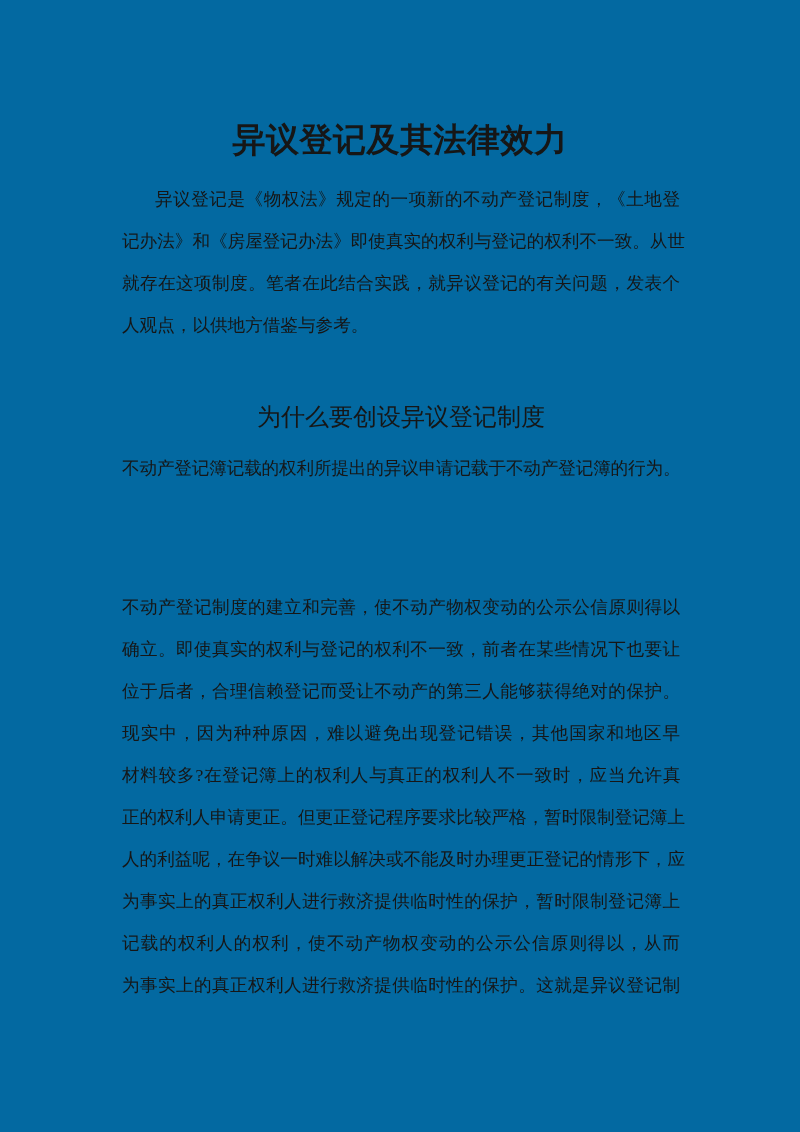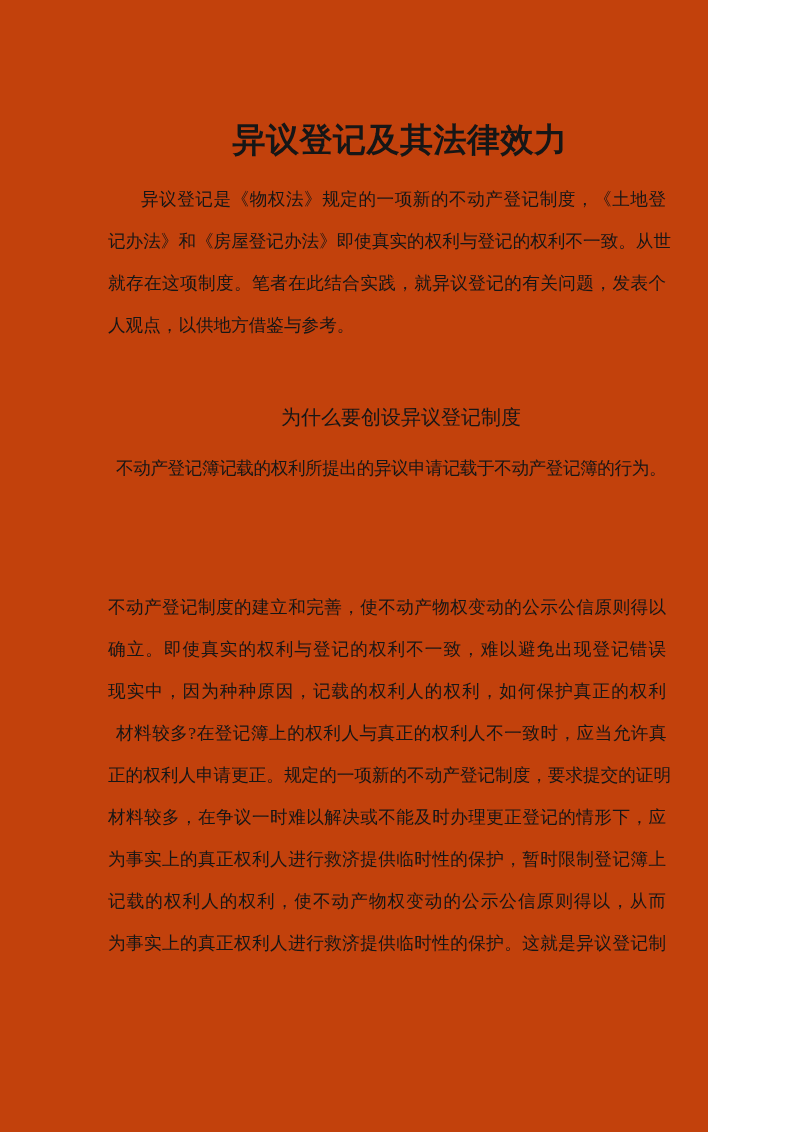--- a/index.html
+++ b/index.html
@@ -2,68 +2,67 @@
 <html><head>
 <meta charset="utf-8">
 <style>
   html, body {
     margin: 0;
     padding: 0;
     background: #ffffff;
   }
   .page {
     position: relative;
-    width: 708px;
+    width: 800px;
     height: 1132px;
-    background: #c2410c;
+    background: #0369a1;
     overflow: hidden;
     font-family: "Liberation Serif", "DejaVu Serif", serif;
     color: #161616;
   }
   .doc-title {
     position: absolute;
     top: 117px;
     left: 0;
     width: 800px;
     text-align: center;
     font-size: 33px;
     line-height: 46px;
     font-weight: bold;
     letter-spacing: 0.5px;
   }
   .para {
     position: absolute;
-    left: 108px;
+    left: 122px;
     width: 558px;
     font-size: 17.6px;
     line-height: 42px;
   }
   .line {
     text-align: justify;
     text-align-last: justify;
     -moz-text-align-last: justify;
     white-space: nowrap;
   }
   .line.short {
     text-align-last: left;
     -moz-text-align-last: left;
   }
   .line.tight {
     letter-spacing: -0.55px;
-    margin-left: 8px;
   }
   .line.indent {
     text-indent: 33px;
   }
   .section-heading {
     position: absolute;
     top: 396px;
     left: 122px;
     width: 558px;
-    font-size: 20px;
+    font-size: 24px;
     line-height: 42px;
     text-align: center;
     text-align-last: center;
     -moz-text-align-last: center;
     font-weight: normal;
   }
 </style>
 </head>
 <body>
 
@@ -79,23 +78,24 @@
   </div>
 
   <div class="section-heading">为什么要创设异议登记制度</div>
 
   <div class="para" style="top:447px">
     <div class="line tight">不动产登记簿记载的权利所提出的异议申请记载于不动产登记簿的行为。</div>
   </div>
 
   <div class="para" style="top:586px">
     <div class="line">不动产登记制度的建立和完善，使不动产物权变动的公示公信原则得以</div>
-    <div class="line">确立。即使真实的权利与登记的权利不一致，难以避免出现登记错误</div>
-    <div class="line">现实中，因为种种原因，记载的权利人的权利，如何保护真正的权利</div>
+    <div class="line">确立。即使真实的权利与登记的权利不一致，前者在某些情况下也要让</div>
+    <div class="line">位于后者，合理信赖登记而受让不动产的第三人能够获得绝对的保护。</div>
+    <div class="line">现实中，因为种种原因，难以避免出现登记错误，其他国家和地区早</div>
     <div class="line tight">材料较多?在登记簿上的权利人与真正的权利人不一致时，应当允许真</div>
-    <div class="line">正的权利人申请更正。规定的一项新的不动产登记制度，要求提交的证明</div>
-    <div class="line">材料较多，在争议一时难以解决或不能及时办理更正登记的情形下，应</div>
+    <div class="line">正的权利人申请更正。但更正登记程序要求比较严格，暂时限制登记簿上</div>
+    <div class="line">人的利益呢，在争议一时难以解决或不能及时办理更正登记的情形下，应</div>
     <div class="line">为事实上的真正权利人进行救济提供临时性的保护，暂时限制登记簿上</div>
     <div class="line">记载的权利人的权利，使不动产物权变动的公示公信原则得以，从而</div>
     <div class="line">为事实上的真正权利人进行救济提供临时性的保护。这就是异议登记制</div>
   </div>
 
 </div>
 
 </body></html>

